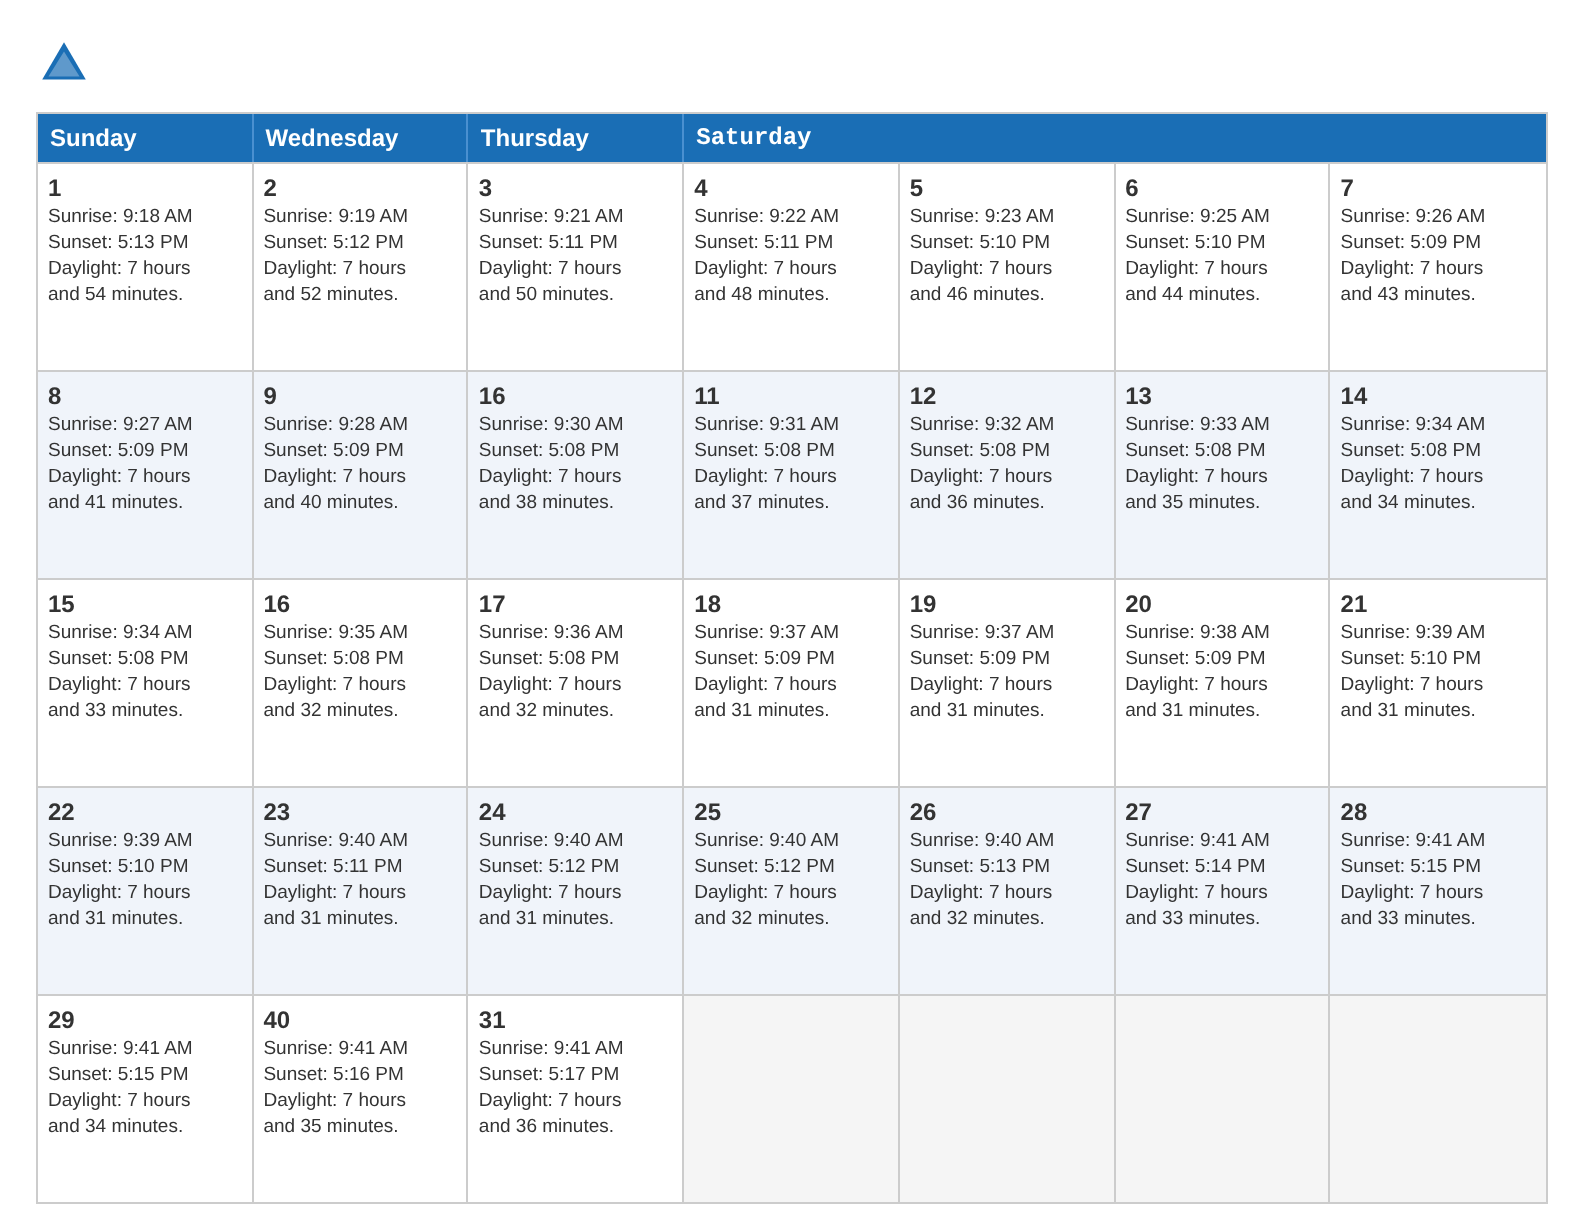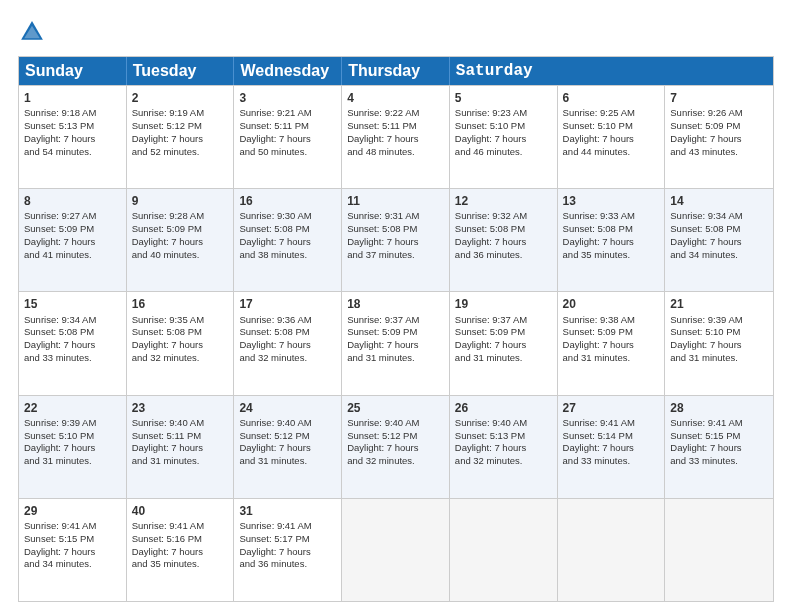--- a/index.html
+++ b/index.html
@@ -66,21 +66,21 @@
       flex-direction: column;
       border: 1px solid #ccc;
     }
     .cal-header {
       display: grid;
       grid-template-columns: repeat(7, 1fr);
       background: #1a6eb5;
     }
     .cal-header-cell {
       color: #fff;
-      font-size: 16px;
+      font-size: 12px;
       font-weight: bold;
       padding: 5px 6px;
       border-right: 1px solid #4a90d0;
     }
     .cal-header-cell:last-child { border-right: none; font-family: Liberation Mono, monospace; }
     .cal-body {
       flex: 1;
       display: flex;
       flex-direction: column;
     }
@@ -126,21 +126,20 @@
     </div>
     <div class="title-block">
       <div class="month-title"></div>
       <div class="subtitle"></div>
     </div>
   </div>
 
   <div class="calendar">
     <div class="cal-header">
     <div class="cal-header-cell">Sunday</div>
-        <div class="cal-header-cell">Tuesday</div>
         <div class="cal-header-cell">Wednesday</div>
         <div class="cal-header-cell">Thursday</div>
         <div class="cal-header-cell">Saturday</div>
       </div>
     <div class="cal-body">
     <div class="cal-row">
           <div class="cal-cell"><span class="day-num">1</span><span>Sunrise: 9:18 AM</span><br><span>Sunset: 5:13 PM</span><br><span>Daylight: 7 hours</span><br><span>and 54 minutes.</span><br></div>
           <div class="cal-cell"><span class="day-num">2</span><span>Sunrise: 9:19 AM</span><br><span>Sunset: 5:12 PM</span><br><span>Daylight: 7 hours</span><br><span>and 52 minutes.</span><br></div>
           <div class="cal-cell"><span class="day-num">3</span><span>Sunrise: 9:21 AM</span><br><span>Sunset: 5:11 PM</span><br><span>Daylight: 7 hours</span><br><span>and 50 minutes.</span><br></div>
           <div class="cal-cell"><span class="day-num">4</span><span>Sunrise: 9:22 AM</span><br><span>Sunset: 5:11 PM</span><br><span>Daylight: 7 hours</span><br><span>and 48 minutes.</span><br></div>

